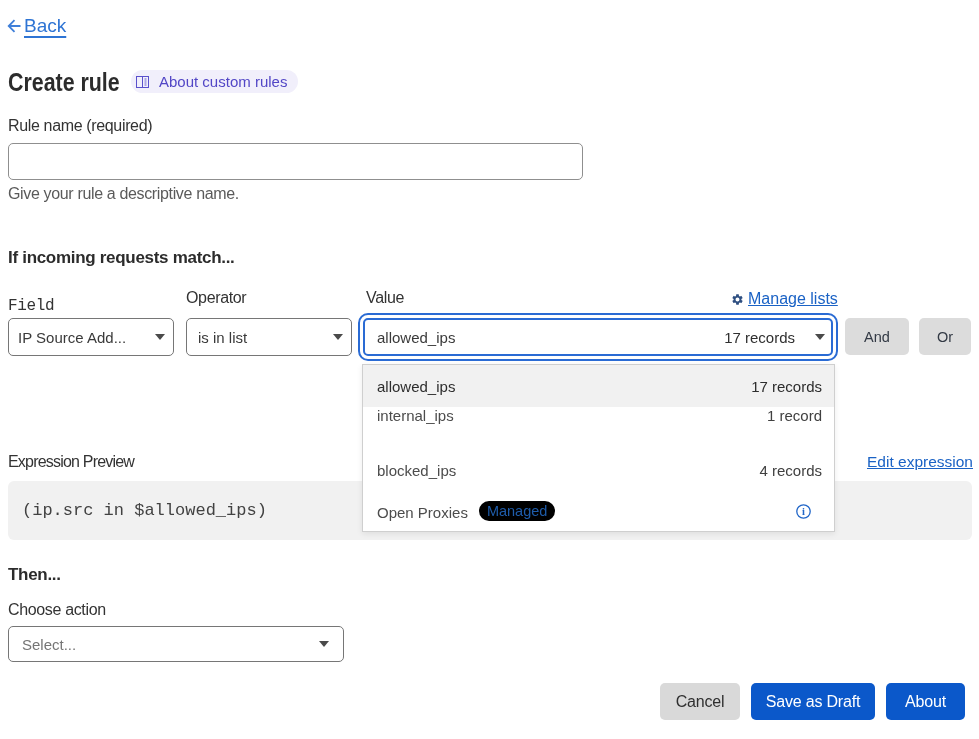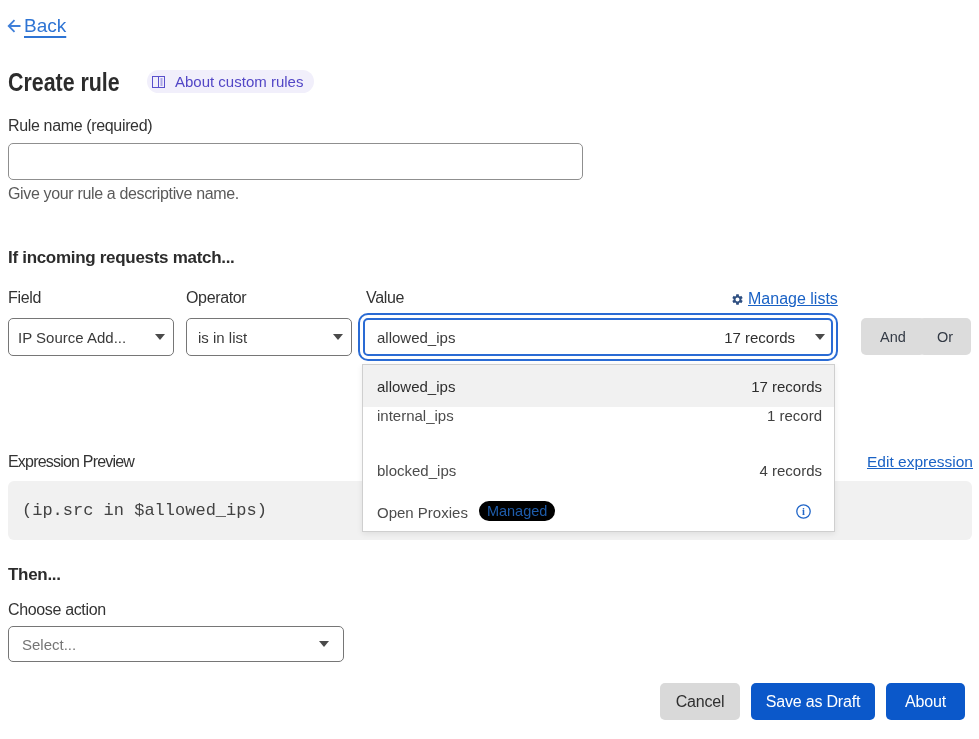--- a/index.html
+++ b/index.html
@@ -17,39 +17,39 @@
 
 <span class="abs" style="left:7px; top:15px; font-size:19px; color:#2e74d4; text-decoration:none; display:flex; align-items:center;">
     <svg width="15" height="16" viewBox="0 0 15 16" style="margin-right:2px;">
       <path d="M13.5 8 H2 M7.5 2.2 L1.7 8 L7.5 13.8" fill="none" stroke="#3f7fd9" stroke-width="1.8"></path>
     </svg>
     <span style="text-decoration:underline; text-underline-offset:4px; text-decoration-thickness:2px;">Back</span>
   </span>
 
 <div class="abs" style="left:8px; top:68px; font-size:25px; font-weight:bold; color:#2c2c2c; transform:scaleX(0.855); transform-origin:left top;">Create rule</div>
 
-<div class="abs" style="left:147px; top:70px; height:23px; border-radius:12px; background:#f1effb; display:flex; align-items:center; padding:0 11px 0 5px;">
+<div class="abs" style="left:131px; top:70px; height:23px; border-radius:12px; background:#f1effb; display:flex; align-items:center; padding:0 11px 0 5px;">
   <svg width="13" height="12" viewBox="0 0 13 12" style="margin-right:10px;">
     <rect x="0.5" y="0.5" width="12" height="11" fill="none" stroke="#5a50cc" stroke-width="1"></rect>
     <line x1="6.5" y1="0.5" x2="6.5" y2="11.5" stroke="#5a50cc" stroke-width="1"></line>
     <line x1="8.5" y1="3" x2="10.5" y2="3" stroke="#5a50cc" stroke-width="0.9"></line>
     <line x1="8.5" y1="5" x2="10.5" y2="5" stroke="#5a50cc" stroke-width="0.9"></line>
     <line x1="8.5" y1="7" x2="10.5" y2="7" stroke="#5a50cc" stroke-width="0.9"></line>
     <line x1="8.5" y1="9" x2="10.5" y2="9" stroke="#5a50cc" stroke-width="0.9"></line>
   </svg>
   <span style="font-size:15px; color:#5246c6;">About custom rules</span>
 </div>
 
 <div class="abs lbl" style="left:8px; top:117px;">Rule name (required)</div>
 <div class="abs" style="left:8px; top:143px; width:575px; height:37px; border:1px solid #8f8f8f; border-radius:5px; background:#fff;"></div>
 <div class="abs" style="left:8px; top:185px; font-size:16px; letter-spacing:-0.35px; color:#5a5a5a;">Give your rule a descriptive name.</div>
 
 <div class="abs" style="left:8px; top:248px; font-size:17px; letter-spacing:-0.3px; font-weight:bold; color:#2c2c2c;">If incoming requests match...</div>
 
-<div class="abs lbl" style="left:8px; top:289px;">Field</div>
+<div class="abs lbl" style="left:8px; top:297px;font-family:Liberation Mono, monospace;">Field</div>
 <div class="abs lbl" style="left:186px; top:289px;">Operator</div>
 <div class="abs lbl" style="left:366px; top:289px;">Value</div>
 
 <div class="abs" style="left:731px; top:290px; display:flex; align-items:center;">
   <svg width="13" height="13" viewBox="0 0 24 24" style="margin-right:4px;">
     <path fill="#2d4e80" d="M19.14 12.94c.04-.3.06-.61.06-.94 0-.32-.02-.64-.07-.94l2.03-1.58a.49.49 0 0 0 .12-.61l-1.92-3.32a.488.488 0 0 0-.59-.22l-2.39.96c-.5-.38-1.03-.7-1.62-.94l-.36-2.54a.484.484 0 0 0-.48-.41h-3.84c-.24 0-.43.17-.47.41l-.36 2.54c-.59.24-1.13.57-1.62.94l-2.39-.96c-.22-.08-.47 0-.59.22L2.74 8.87c-.12.21-.08.47.12.61l2.03 1.58c-.05.3-.09.63-.09.94s.02.64.07.94l-2.03 1.58a.49.49 0 0 0-.12.61l1.92 3.32c.12.22.37.29.59.22l2.39-.96c.5.38 1.03.7 1.62.94l.36 2.54c.05.24.24.41.48.41h3.84c.24 0 .44-.17.47-.41l.36-2.54c.59-.24 1.13-.56 1.62-.94l2.39.96c.22.08.47 0 .59-.22l1.92-3.32c.12-.22.07-.47-.12-.61l-2.01-1.58zM12 15.6c-1.98 0-3.6-1.62-3.6-3.6s1.62-3.6 3.6-3.6 3.6 1.62 3.6 3.6-1.62 3.6-3.6 3.6z"></path>
   </svg>
   <span class="link" style="font-size:16px;">Manage lists</span>
 </div>
 
@@ -62,21 +62,21 @@
   <span style="font-size:15px; color:#3a3a3a;">is in list</span>
   <span class="caret" style="margin-left:auto;"></span>
 </div>
 
 <div class="abs sel" style="left:363px; top:318px; width:470px; height:38px; padding:0 6px 0 12px; border:2px solid #2a6bd4; outline:2px solid #2a6bd4; outline-offset:3px; border-radius:5px;">
   <span style="font-size:15px; color:#3a3a3a;">allowed_ips</span>
   <span style="margin-left:auto; font-size:15px; color:#2f2f2f; margin-right:20px;">17 records</span>
   <span class="caret"></span>
 </div>
 
-<div class="abs btn" style="left:845px; top:318px; width:64px; height:37px; background:#dcdcdc; color:#333a45; font-size:14.5px;margin-left:16px;">And</div>
+<div class="abs btn" style="left:845px; top:318px; width:64px; height:37px; background:#dcdcdc; color:#333a45; font-size:14.5px;">And</div>
 <div class="abs btn" style="left:919px; top:318px; width:52px; height:37px; background:#dcdcdc; color:#333a45; font-size:14.5px;">Or</div>
 
 <div class="abs lbl" style="left:8px; top:453px; letter-spacing:-0.8px;">Expression Preview</div>
 <span class="abs link" style="left:867px; top:453px; font-size:15.5px;">Edit expression</span>
 <div class="abs" style="left:8px; top:481px; width:964px; height:59px; background:#f1f1f1; border-radius:6px;"></div>
 <div class="abs" style="left:22px; top:501px; font-family:'Liberation Mono', monospace; font-size:17px; color:#424242;">(ip.src in $allowed_ips)</div>
 
 <div class="abs" style="left:362px; top:364px; width:473px; height:168px; background:#fff; border:1px solid #cfcfcf; box-shadow:0 2px 6px rgba(0,0,0,0.08); z-index:5;">
   <div style="height:42px; background:#f1f1f1; display:flex; align-items:center; padding:0 12px 0 14px;">
     <span style="font-size:15px; color:#2d2d2d;">allowed_ips</span>

